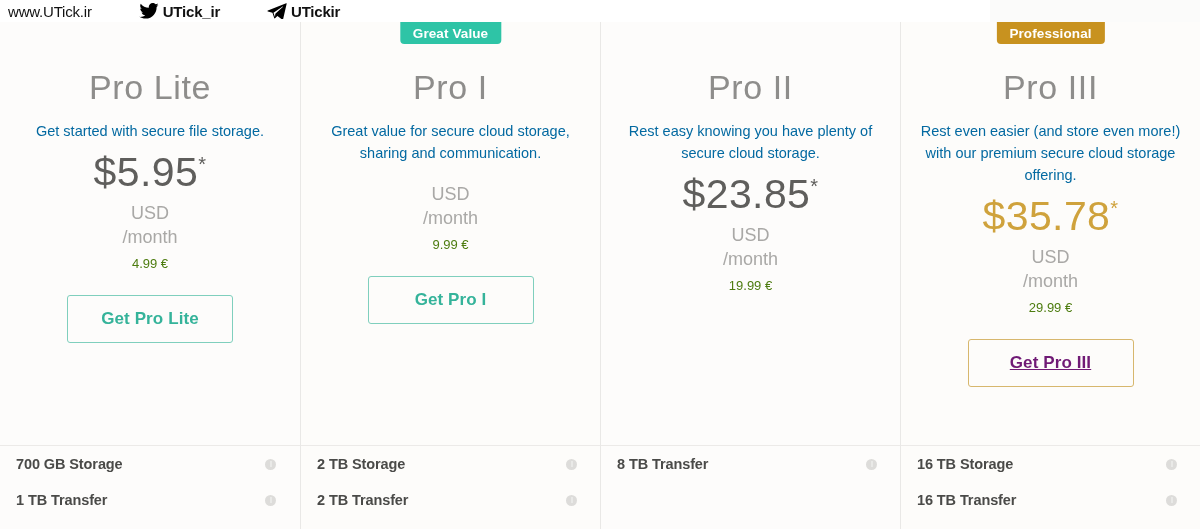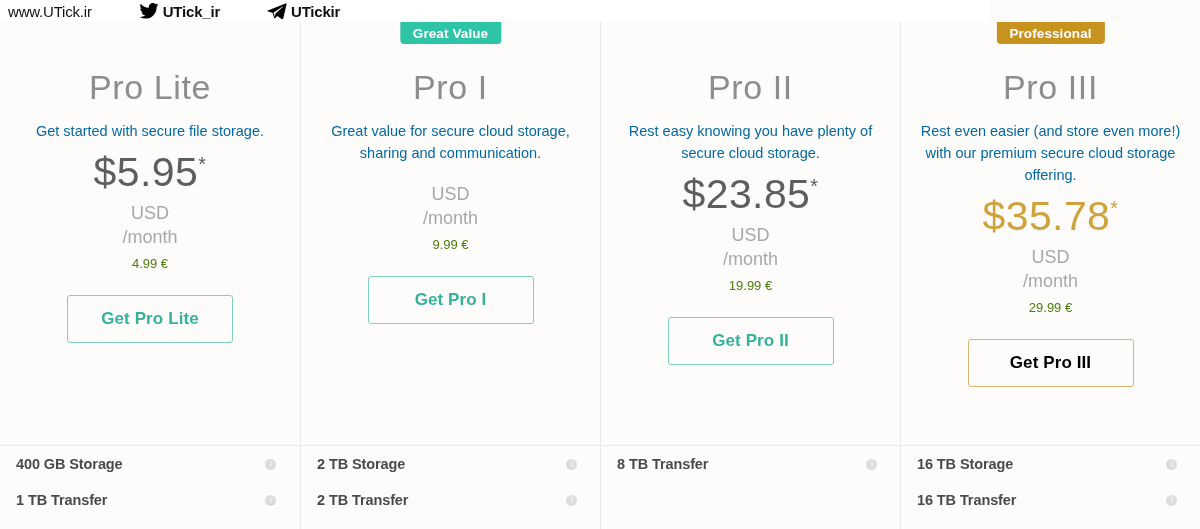--- a/index.html
+++ b/index.html
@@ -169,21 +169,22 @@
     font-weight: bold;
     cursor: pointer;
     font-family: "Liberation Sans", sans-serif;
     display: flex;
     align-items: center;
     justify-content: center;
     letter-spacing: 0.1px;
   }
   .cta.gold {
     border-color: #d7b76d;
-    color: #000000;
+    color: #701a75;
+    text-decoration: underline;
   }
 
   
   .feature-sep {
     position: absolute;
     left: 0;
     top: 423px;
     width: 300px;
     height: 1px;
     background: #eceae8;
@@ -247,21 +248,21 @@
         <div class="euro">4.99 €</div>
       </div>
 
       <div class="cta-wrap">
         <button class="cta">Get Pro Lite</button>
       </div>
 
       <div class="feature-sep"></div>
       <div class="features">
         <div class="feature-row">
-          <span class="feature-label">400 GB Storage</span>
+          <span class="feature-label">700 GB Storage</span>
           <span class="info-icon"></span>
         </div>
         <div class="feature-row">
           <span class="feature-label">1 TB Transfer</span>
           <span class="info-icon"></span>
         </div>
       </div>
     </div>
 
     <div class="card highlight">
@@ -302,23 +303,20 @@
 
       <div class="price-block">
         <div class="price"><span>$23.85</span><span class="star">*</span></div>
         <div class="currency">
           <div>USD</div>
           <div>/month</div>
         </div>
         <div class="euro">19.99 €</div>
       </div>
 
-      <div class="cta-wrap">
-        <button class="cta">Get Pro II</button>
-      </div>
 
       <div class="feature-sep"></div>
       <div class="features">
         <div class="feature-row">
           <span class="feature-label">8 TB Transfer</span>
           <span class="info-icon"></span>
         </div>
       </div>
     </div>
 

